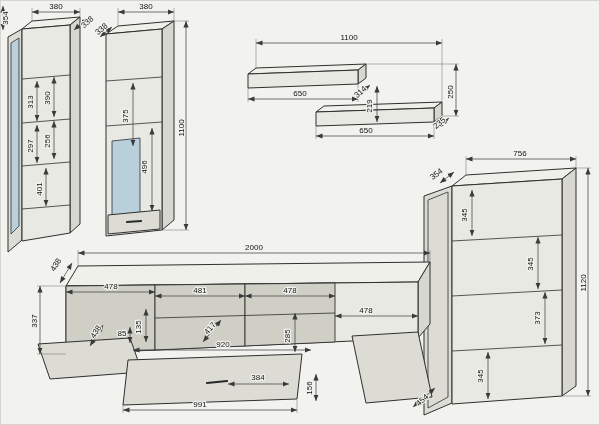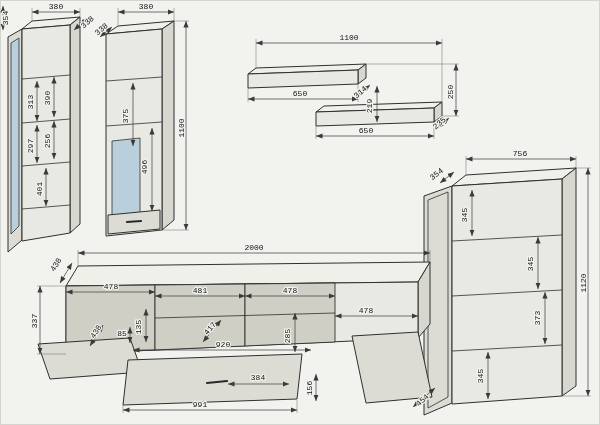--- a/index.html
+++ b/index.html
@@ -1,17 +1,17 @@
 <!DOCTYPE html>
 <html><head>
 <meta charset="utf-8">
 <style>
   html,body{margin:0;padding:0;background:#e9e9e7;}
   .stage{position:relative;width:600px;height:425px;background:#f2f2ee;overflow:hidden;
-         font-family:Liberation Mono, monospace;}
+         font-family:Liberation Sans, sans-serif;}
   svg{display:block;}
   
   .f  {fill:#e9e9e3;stroke:#2f2f2f;stroke-width:1;stroke-linejoin:round;}
   .ft {fill:#f0f0ea;stroke:#2f2f2f;stroke-width:1;stroke-linejoin:round;}
   .fs {fill:#d7d7d0;stroke:#2f2f2f;stroke-width:1;stroke-linejoin:round;}
   .fd {fill:#dcdcd5;stroke:#2f2f2f;stroke-width:1;stroke-linejoin:round;}
   .fi {fill:#cfcfc6;stroke:#2f2f2f;stroke-width:.9;stroke-linejoin:round;}
   .glx{stroke:#2f2f2f;stroke-width:.8;stroke-linejoin:round;}
   .sl {stroke:#2f2f2f;stroke-width:.8;fill:none;}
   .hnd{stroke:#2a2a2a;stroke-width:2.2;stroke-linecap:round;fill:none;}

